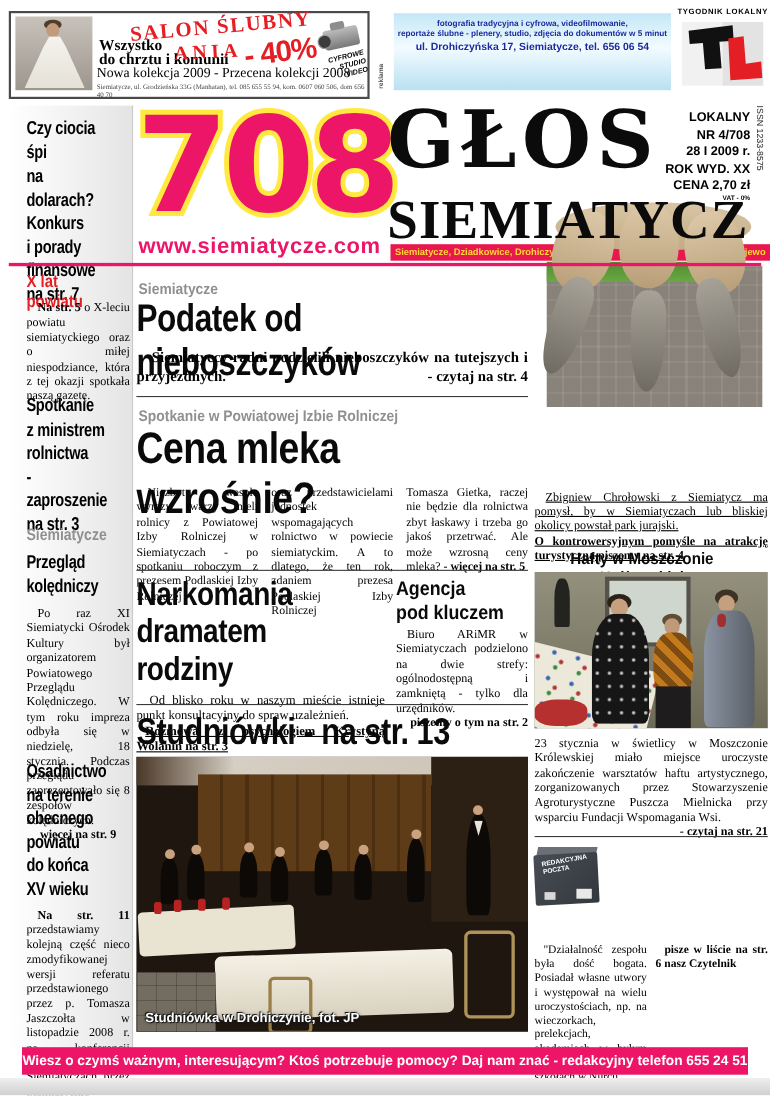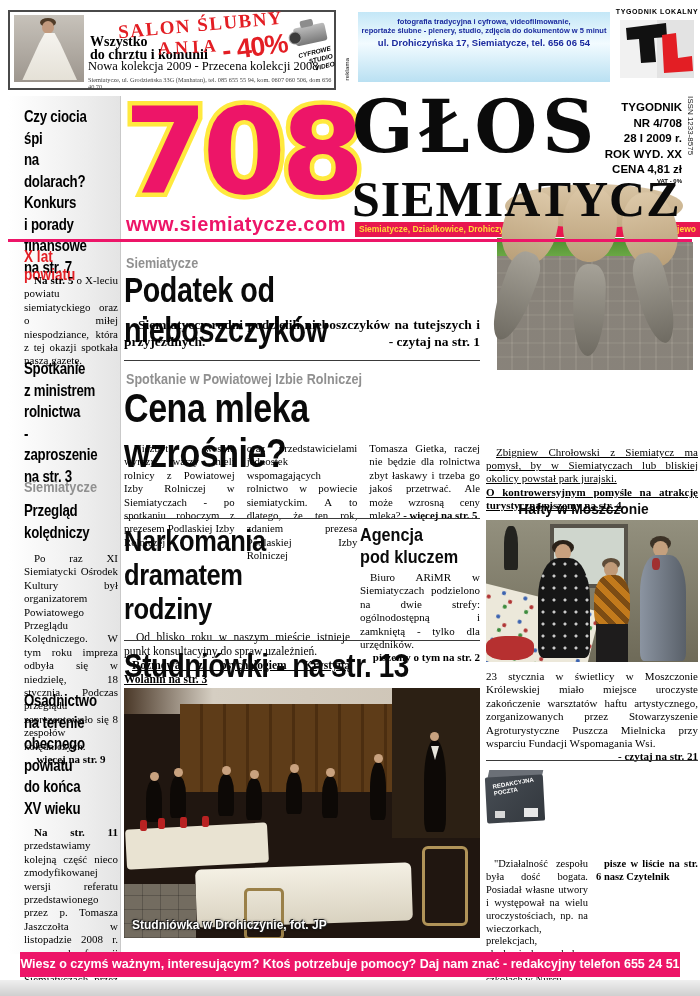--- a/index.html
+++ b/index.html
@@ -74,25 +74,25 @@
   </div>
 
   <div class="abs" aria-hidden="true" style="left:124px;top:82px;font-family:'DejaVu Sans',sans-serif;font-weight:bold;font-size:120px;letter-spacing:-5px;color:#ed1568;-webkit-text-stroke:9px #ffe93e;z-index:1;">708</div>
   <div class="abs" style="left:124px;top:82px;font-family:'DejaVu Sans',sans-serif;font-weight:bold;font-size:120px;letter-spacing:-5px;color:#ed1568;z-index:2;">708</div>
   <div class="abs" style="left:126px;top:213px;font-size:20px;font-weight:bold;color:#ed1568;letter-spacing:0.5px;z-index:2;">www.siemiatycze.com</div>
 
   <div class="abs" style="left:352px;top:170px;font-family:'Liberation Serif',serif;font-weight:bold;font-size:50px;letter-spacing:1px;color:#0b0b0b;z-index:3;">SIEMIATYCZ</div>
   <div class="abs" style="left:352px;top:84px;font-family:'DejaVu Serif',serif;font-weight:bold;font-size:72px;letter-spacing:5px;color:#0b0b0b;z-index:3;">GŁOS</div>
 
   <div class="abs" style="left:592px;top:100px;width:90px;text-align:right;font-size:11.5px;font-weight:bold;line-height:15.5px;z-index:4;">
-    <div>TYGODNIK</div>
+    <div>LOKALNY</div>
     <div>NR 4/708</div>
     <div>28 I 2009 r.</div>
     <div>ROK WYD. XX</div>
-    <div>CENA 4,81 zł</div>
+    <div>CENA 2,70 zł</div>
     <div style="font-size:6px;line-height:7px;">VAT - 0%</div>
   </div>
   <div class="abs" style="left:686px;top:96px;height:100px;font-size:8px;color:#222;writing-mode:vertical-rl;z-index:4;">ISSN 1233-8575</div>
 
   <div class="abs" style="left:355px;top:222px;width:345px;height:15px;background:#e8174f;z-index:1;">
     <span style="position:absolute;left:4px;top:0;font-size:8.5px;font-weight:bold;color:#ffd837;line-height:15px;">Siemiatycze, Dziadkowice, Drohiczyn, G</span>
     <span style="position:absolute;right:4px;top:0;font-size:8.5px;font-weight:bold;color:#ffd837;line-height:15px;">rlejewo</span>
   </div>
   <div class="abs" style="left:8px;top:239px;width:684px;height:3px;background:#ed1568;z-index:4;"></div>
 
@@ -156,21 +156,21 @@
 
   <div class="abs" style="left:124px;top:250px;width:356px;height:690px;">
     <div class="abs" style="left:2px;top:4px;">
       <span class="cond kick" style="font-size:14px;transform:scaleX(0.9);">Siemiatycze</span>
     </div>
     <div class="abs" style="left:0;top:20px;">
       <span class="cond hdl" style="font-size:35px;transform:scaleX(0.82);">Podatek od nieboszczyków</span>
     </div>
     <div class="abs serif just" style="left:0;top:66px;width:356px;font-size:13.5px;font-weight:bold;line-height:17px;">
       <span style="margin-left:14px;">Siemiatyccy radni podzielili nieboszczyków na tutejszych i przyjezdnych.</span>
-      <span style="float:right;">- czytaj na str. 1</span>
+      <span style="float:right;">- czytaj na str. 4</span>
     </div>
     <div class="rule" style="left:0;top:110px;width:356px;"></div>
 
     <div class="abs" style="left:2px;top:120px;">
       <span class="cond kick" style="font-size:14px;transform:scaleX(0.9);">Spotkanie w Powiatowej Izbie Rolniczej</span>
     </div>
     <div class="abs" style="left:0;top:136px;">
       <span class="cond hdl" style="font-size:40px;transform:scaleX(0.85);">Cena mleka wzrośnie?</span>
     </div>
     <div class="abs" style="left:0;top:192px;width:356px;display:flex;gap:12px;font-size:10.8px;line-height:13.4px;">

